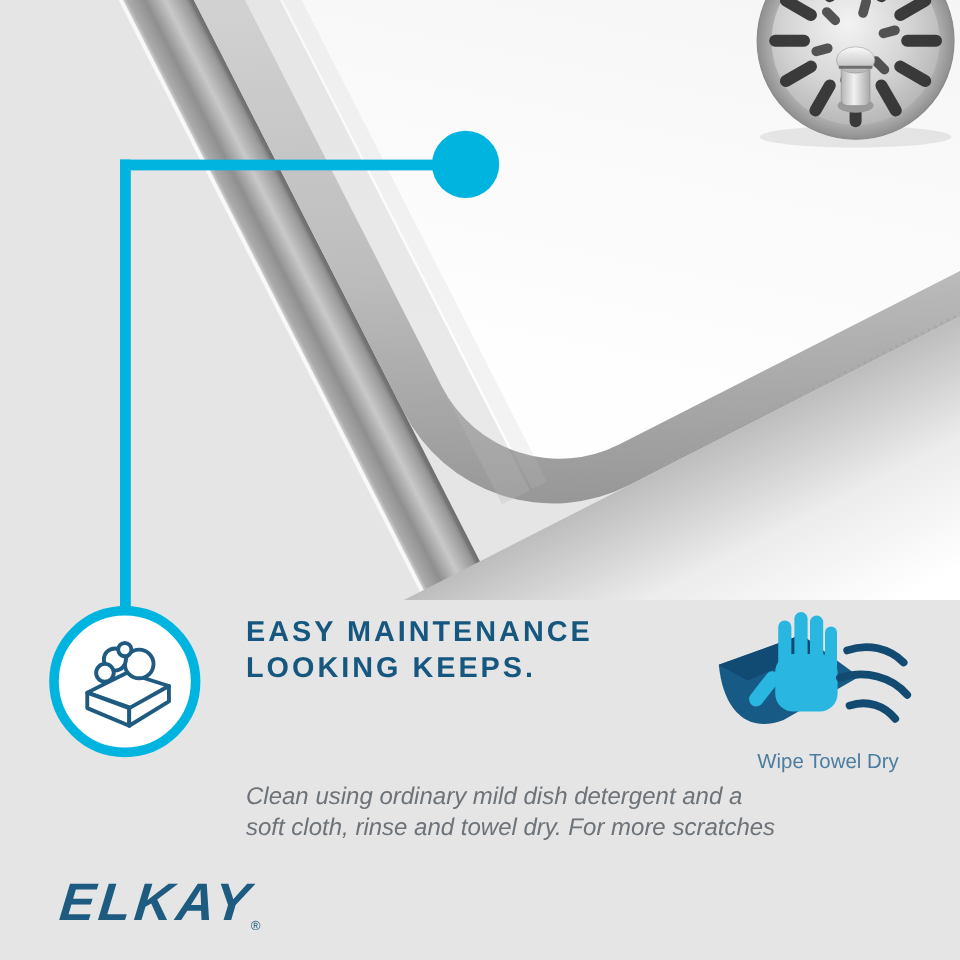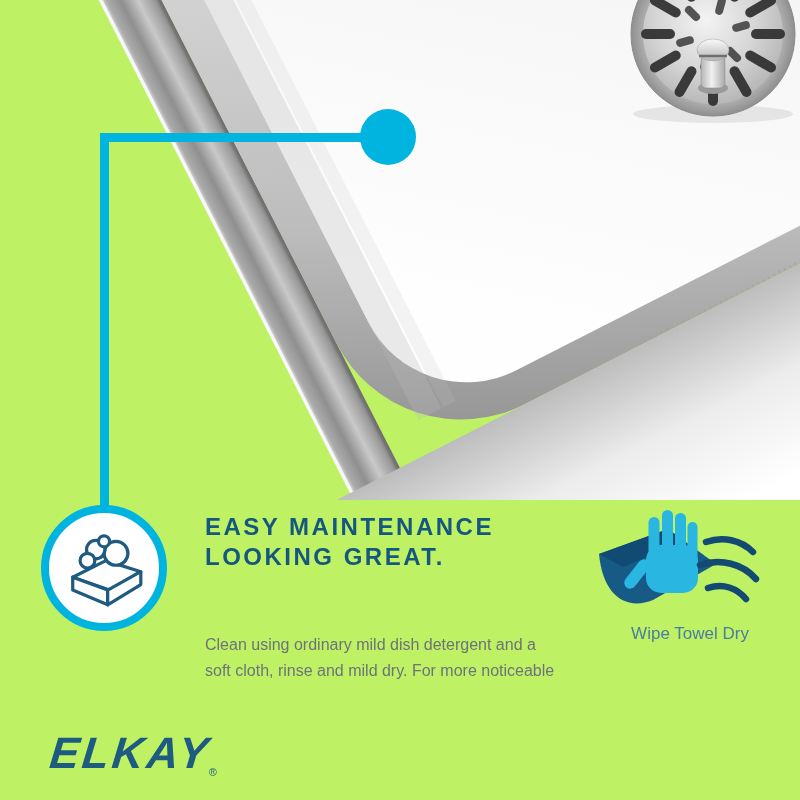--- a/index.html
+++ b/index.html
@@ -1,34 +1,34 @@
 <!DOCTYPE html>
 <html><head>
 <meta charset="utf-8">
 <style>
   html,body{margin:0;padding:0;background:#ffffff;}
   #canvas{
-    position:relative;width:800px;height:800px;overflow:hidden;background:#bef264;
+    position:relative;width:800px;height:800px;overflow:hidden;background:#e5e5e5;
     font-family:"Liberation Sans", sans-serif;
   }
   .photo{position:absolute;left:0;top:0;}
   
   .callout-h{position:absolute;left:100px;top:133px;width:292px;height:9px;background:#00b4e0;}
   .callout-v{position:absolute;left:100px;top:133px;width:9px;height:377px;background:#00b4e0;}
   .callout-dot{position:absolute;left:360px;top:109px;width:56px;height:56px;border-radius:50%;background:#00b4e0;}
   
   .badge{
     position:absolute;left:41px;top:505px;width:110px;height:110px;background:#ffffff;
     border:8px solid #00b4e0;border-radius:50%;display:flex;align-items:center;justify-content:center;
   }
   
   .headline{position:absolute;left:205px;top:512px;color:#15577f;font-weight:bold;
     font-size:24px;line-height:30px;letter-spacing:2.5px;}
   
-  .bodytext{position:absolute;left:205px;top:632px;color:#6d7378;font-size:16px;line-height:25.5px;}
+  .bodytext{position:absolute;left:205px;top:652px;color:#6d7378;font-size:20px;line-height:25.5px;font-style:italic;}
   
   .wipe{position:absolute;left:585px;top:505px;width:210px;text-align:center;}
   .wipe-caption{margin-top:5px;color:#4a7da0;font-size:17px;}
   
   .logo{position:absolute;left:50px;top:728px;color:#1e5b80;}
   .logo .word{display:inline-block;font-size:44px;font-weight:bold;font-style:italic;
     letter-spacing:3px;transform:skewX(-6deg);}
   .logo .reg{font-size:11px;vertical-align:baseline;position:relative;top:8px;left:-2px;}
 </style>
 </head>
@@ -151,26 +151,26 @@
 
       <circle cx="63" cy="34" r="13"></circle>
       <circle cx="41" cy="30" r="10"></circle>
       <circle cx="32" cy="42" r="8"></circle>
       <circle cx="50" cy="21" r="6"></circle>
     </svg>
   </div>
 
   <div class="headline">
     <div>EASY MAINTENANCE</div>
-    <div>LOOKING GREAT.</div>
+    <div>LOOKING KEEPS.</div>
   </div>
 
   <div class="bodytext">
     <div>Clean using ordinary mild dish detergent and a</div>
-    <div>soft cloth, rinse and mild dry. For more noticeable</div>
+    <div>soft cloth, rinse and towel dry. For more scratches</div>
   </div>
 
   <div class="wipe">
     <svg width="210" height="110" viewBox="0 0 210 110">
 
       <path d="M14,49 L83,24 L131,59 L68,95 C 40,106 18,90 14,49 Z" fill="#175a85"></path>
       <path d="M14,49 L83,24 L99,36 L38,62 Z" fill="#114a72"></path>
 
       <g fill="#29b6e0">
         <rect x="46" y="52" width="12" height="34" rx="6" transform="rotate(38 52 69)"></rect>

